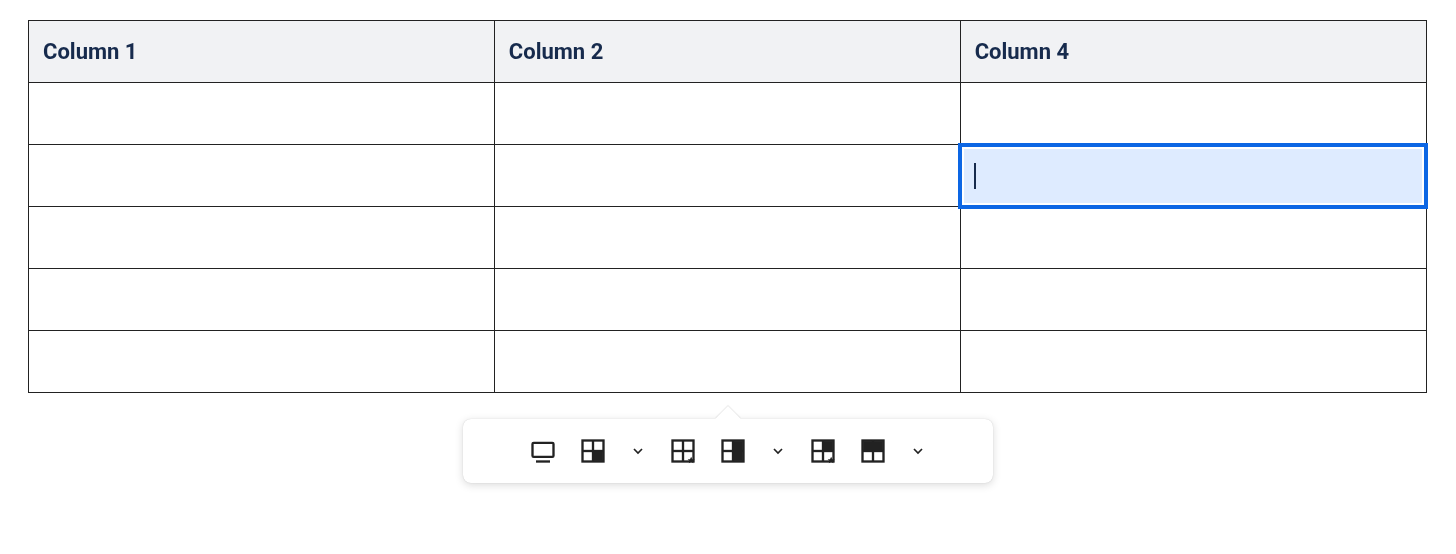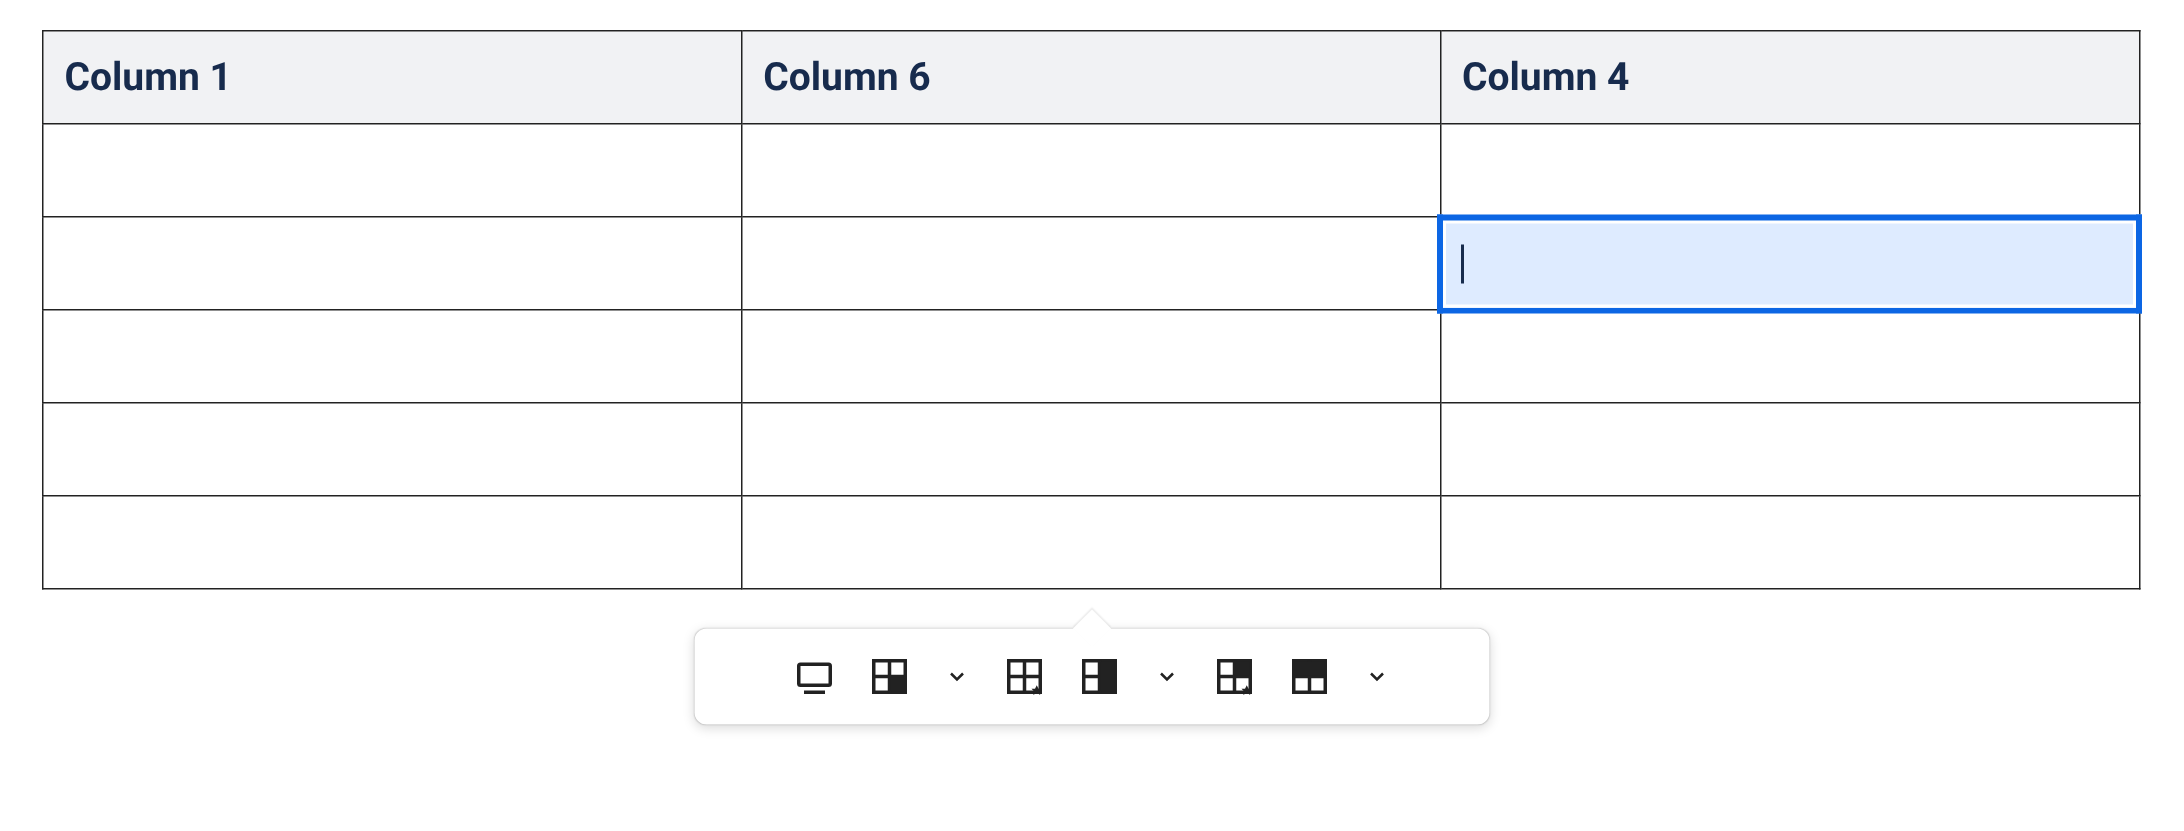--- a/index.html
+++ b/index.html
@@ -23,21 +23,21 @@
   th, td {
     border: 1.5px solid #222;
     padding: 0;
     height: 62px;
     vertical-align: middle;
   }
   th {
     background: #f1f2f4;
     text-align: left;
     font-weight: 700;
-    font-size: 26px;
+    font-size: 22px;
     color: #172b4d;
     padding-left: 14px;
   }
   td {
     background: #fff;
   }
   td.selected {
     background: #deebff;
     border: 4px solid #0c66e4;
     box-shadow: inset 0 0 0 2px #fff;
@@ -102,21 +102,21 @@
   svg { display: block; }
 </style>
 </head>
 <body>
 
 <div class="table-wrap">
   <table>
     <thead>
       <tr>
         <th>Column 1</th>
-        <th>Column 6</th>
+        <th>Column 2</th>
         <th>Column 4</th>
       </tr>
     </thead>
     <tbody>
       <tr>
         <td></td>
         <td></td>
         <td></td>
       </tr>
       <tr>

